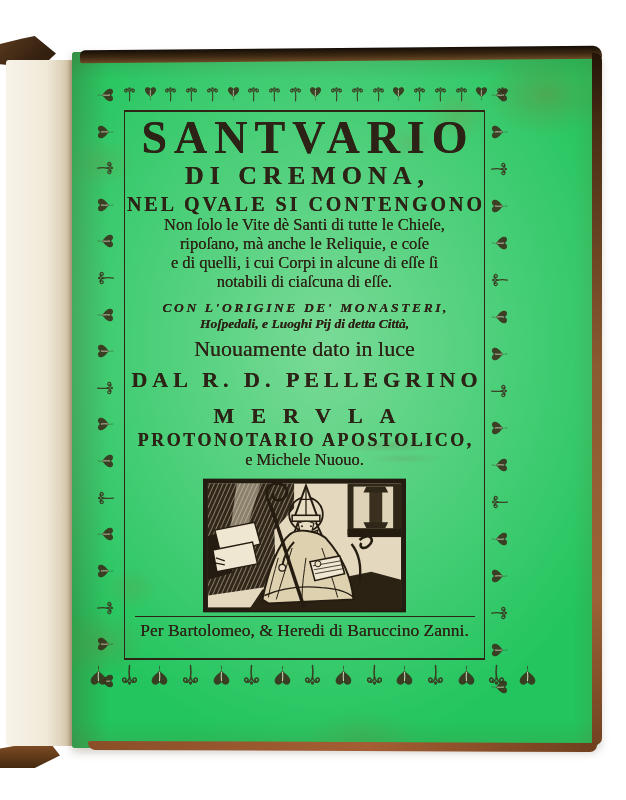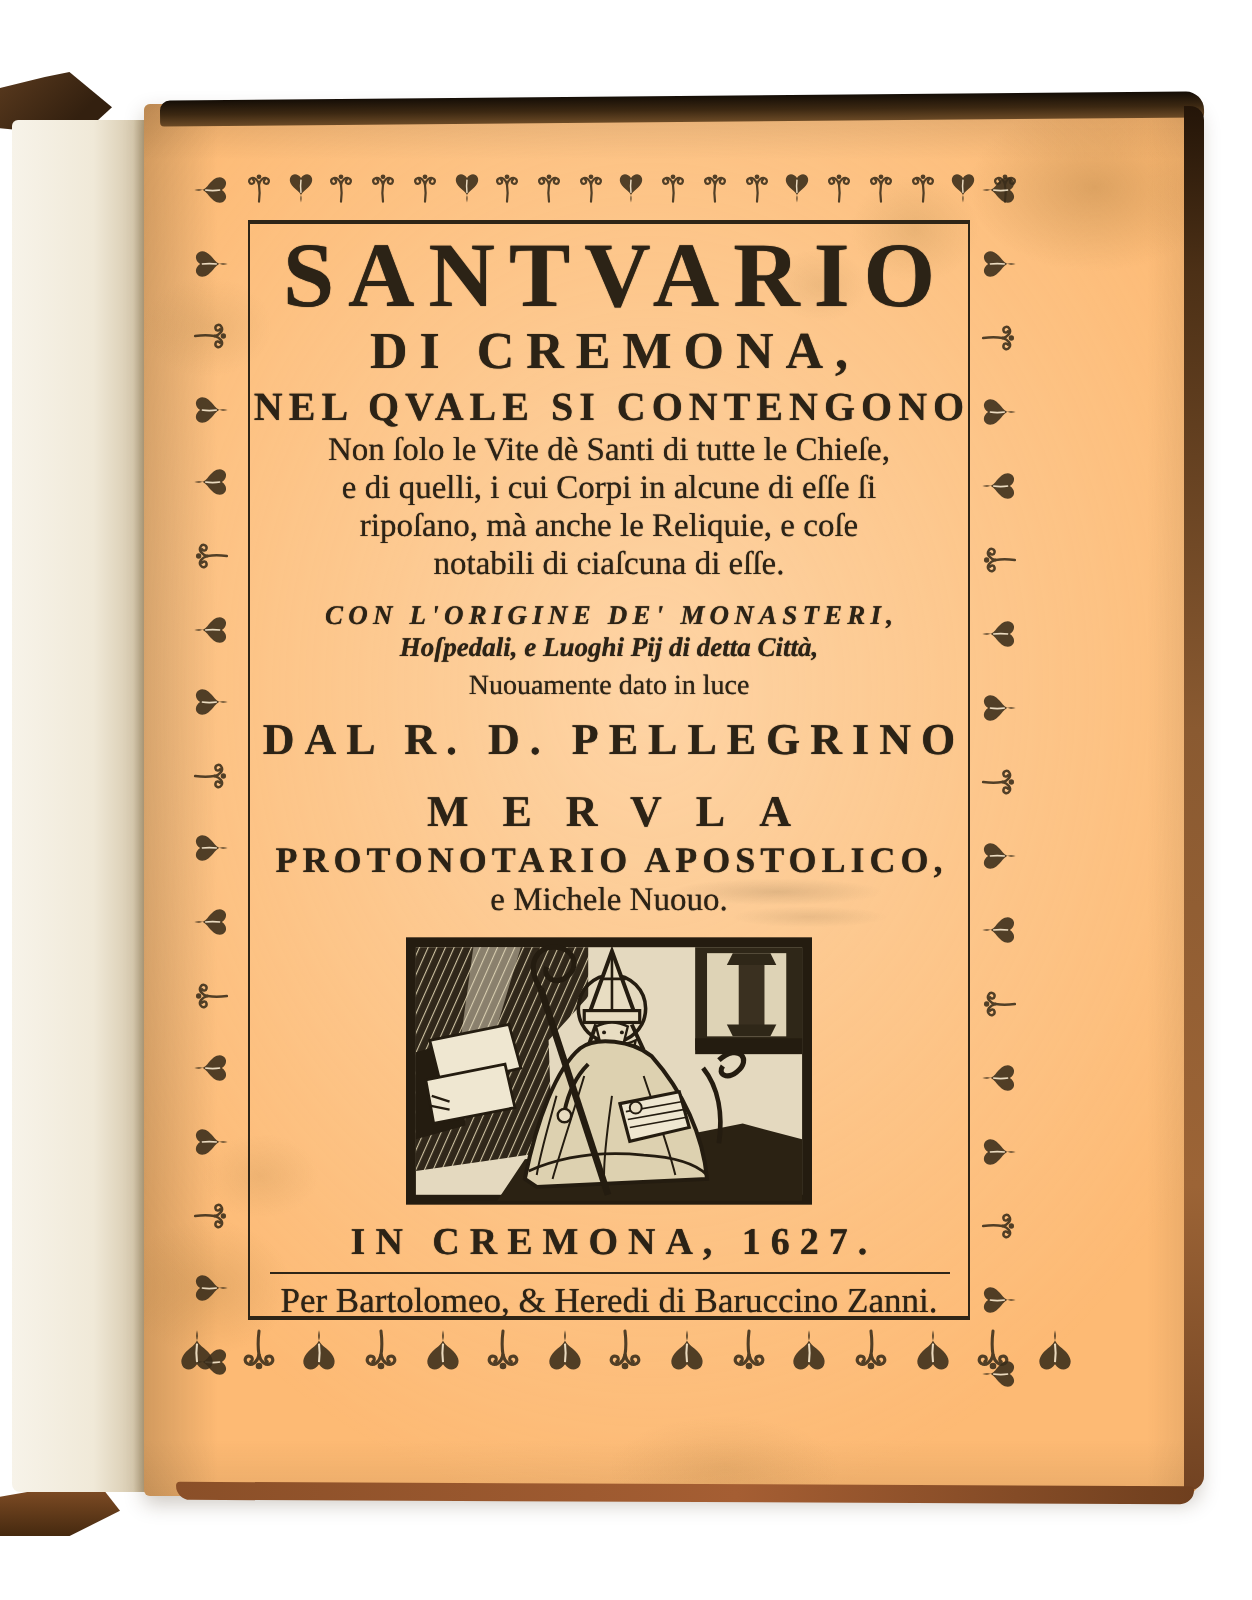--- a/index.html
+++ b/index.html
@@ -21,21 +21,21 @@
     background:linear-gradient(180deg,#8a5329,#45290f);
     clip-path:polygon(0 30%,80% 0,100% 55%,58% 100%,0 100%);
   }
   .facing-page{
     position:absolute;left:6px;top:60px;width:74px;height:686px;
     background:linear-gradient(to right,#f7f3e9 0%,#f0e9d8 55%,#d8cbb0 82%,#a08a64 94%,#6e5a3c 100%);
     border-radius:3px 0 0 4px;
   }
   .leaf{
     position:absolute;left:72px;top:52px;width:528px;height:696px;
-    background:#fdba74;
+    background:#22c55e;
     border-radius:3px 7px 9px 3px;
     box-shadow:0 4px 10px rgba(60,40,15,.25);
   }
   
   .leaf::before{
     content:"";position:absolute;inset:0;pointer-events:none;border-radius:inherit;
     background:
       radial-gradient(90px 60px at 90% 6%, rgba(148,102,44,.30), transparent 70%),
       radial-gradient(46px 38px at 73% 9%, rgba(160,118,58,.20), transparent 70%),
       radial-gradient(34px 26px at 64% 13%, rgba(150,110,55,.14), transparent 70%),
@@ -80,21 +80,21 @@
     border:1.5px solid #2e2517;border-top-width:2.6px;border-bottom-width:2px;
     box-sizing:border-box;text-align:center;color:#2c2316;overflow:hidden;
   }
   .t{white-space:nowrap;text-shadow:0 0 .5px rgba(44,35,22,.9);}
   .title1{font-size:46px;line-height:1.02;font-weight:bold;letter-spacing:7px;margin-top:3px;margin-right:-7px;}
   .title2{font-size:26px;line-height:1.1;font-weight:bold;letter-spacing:6px;margin-right:-6px;}
   .nel{font-size:20px;line-height:1.08;font-weight:bold;letter-spacing:3px;margin-top:3px;margin-right:-3px;}
   .arg{font-size:16.5px;line-height:1.16;}
   .orig1{font-size:13.5px;line-height:1.2;font-style:italic;font-weight:bold;letter-spacing:2.6px;margin-top:8px;margin-right:-2.6px;}
   .orig2{font-size:13.5px;line-height:1.2;font-style:italic;font-weight:bold;}
-  .nuova{font-size:14px;margin-top:4px;}
+  .nuova{font-size:22px;margin-top:4px;}
   .dal{font-size:22px;font-weight:bold;letter-spacing:5px;margin-top:6px;margin-right:-5px;line-height:1.05;}
   .mervla{font-size:22px;font-weight:bold;letter-spacing:17px;margin-top:13px;margin-right:-17px;line-height:1.05;}
   .proto{font-size:18px;font-weight:bold;letter-spacing:2.5px;margin-top:4px;margin-right:-2.5px;line-height:1.1;}
   .rettore{font-size:16.5px;margin-top:4px;line-height:1.15;}
   .michele{font-size:16.5px;line-height:1.15;}
   .woodcut{display:block;margin:8px auto 0;width:203px;height:135px;}
   .place{font-size:19px;font-weight:bold;letter-spacing:5px;margin-top:9px;margin-right:-5px;line-height:1.1;}
   .hrule{width:340px;margin:3px auto 0;border-top:1.8px solid #2e2517;}
   .publisher{font-size:17.5px;margin-top:3px;line-height:1.15;}
   .hidden-defs{position:absolute;width:0;height:0;overflow:hidden;}
@@ -339,22 +339,22 @@
         <svg viewBox="-10 -12 20 24" class="fl" style="width: 21px; height: 24.78px; transform: rotate(180deg) scaleX(-1);">
           <use href="#fl-a"></use>
         </svg>
       </div>
 
     <div class="rulebox">
       <div class="t title1">SANTVARIO</div>
       <div class="t title2">DI CREMONA,</div>
       <div class="t nel">NEL QVALE SI CONTENGONO</div>
       <div class="t arg">Non ſolo le Vite dè Santi di tutte le Chieſe,</div>
+      <div class="t arg">ripoſano, mà anche le Reliquie, e coſe</div>
       <div class="t arg">e di quelli, i cui Corpi in alcune di eſſe ſi</div>
-      <div class="t arg">ripoſano, mà anche le Reliquie, e coſe</div>
       <div class="t arg">notabili di ciaſcuna di eſſe.</div>
       <div class="t orig1">CON L'ORIGINE DE' MONASTERI,</div>
       <div class="t orig2">Hoſpedali, e Luoghi Pij di detta Città,</div>
       <div class="t nuova">Nuouamente dato in luce</div>
       <div class="t dal">DAL R. D. PELLEGRINO</div>
       <div class="t mervla">MERVLA</div>
       <div class="t proto">PROTONOTARIO APOSTOLICO,</div>
       <div class="t michele">e Michele Nuouo.</div>
 
       <svg class="woodcut" viewBox="0 0 205 135">
@@ -395,19 +395,18 @@
         <path d="M92,64 C86,70 82,78 80,88" stroke="#241c10" stroke-width="2" fill="none"></path>
         <polygon points="108,84 138,78 143,96 113,103" fill="#efe7d1" stroke="#241c10" stroke-width="1.6"></polygon>
         <path d="M111,88 l28,-5 M112,92 l28,-5 M113,96 l28,-5" stroke="#241c10" stroke-width=".8"></path>
         <circle cx="116" cy="86" r="3" fill="#e8ddc2" stroke="#241c10" stroke-width="1"></circle>
         <line x1="68" y1="26" x2="102" y2="130" stroke="#241c10" stroke-width="3.4"></line>
         <circle cx="80" cy="90" r="3.4" fill="#e8ddc2" stroke="#241c10" stroke-width="1.2"></circle>
         <path d="M68,26 C60,14 66,4 76,5 C85,6 88,15 81,20 C76,24 69,21 71,15" fill="none" stroke="#241c10" stroke-width="2.6"></path>
         <path d="M62,118 C80,110 100,108 120,110 C136,111 146,114 152,120" fill="none" stroke="#241c10" stroke-width="1.4"></path>
       </svg>
 
-      <div class="t place">IN CREMONA, 1627.</div>
       <div class="hrule"></div>
       <div class="t publisher">Per Bartolomeo, &amp; Heredi di Baruccino Zanni.</div>
 
     </div>
   </div>
 </div>
 
 </body></html>

